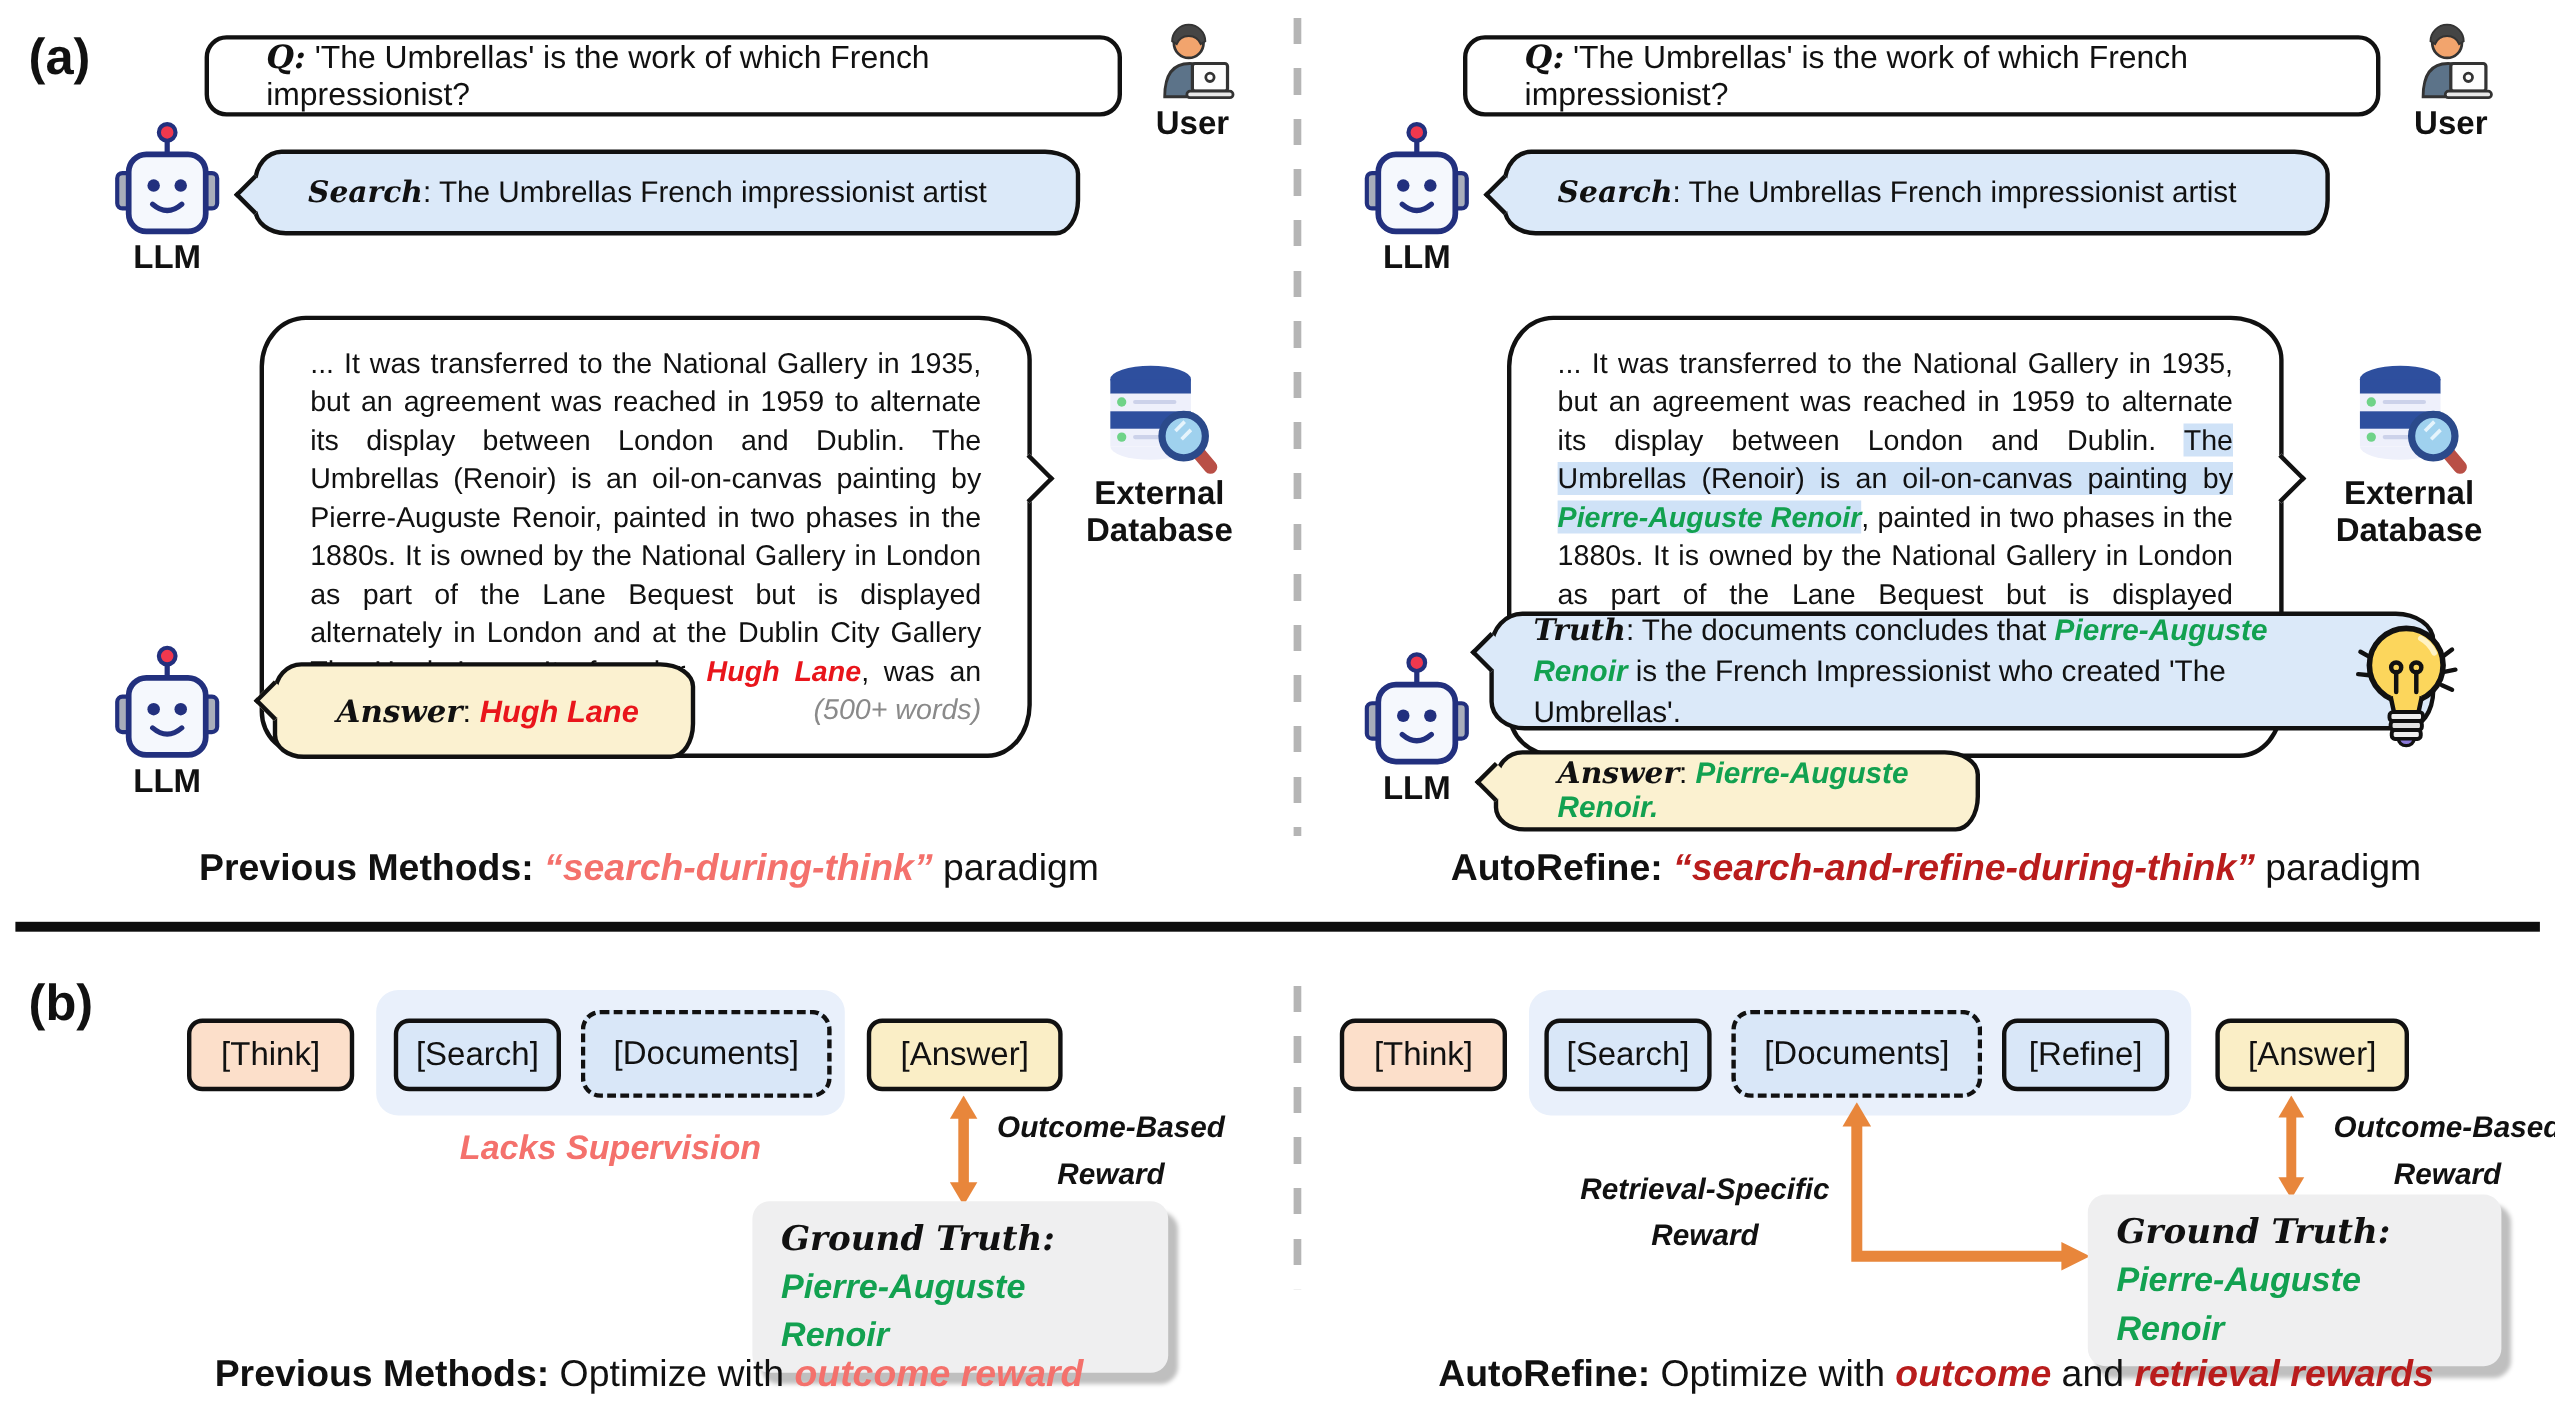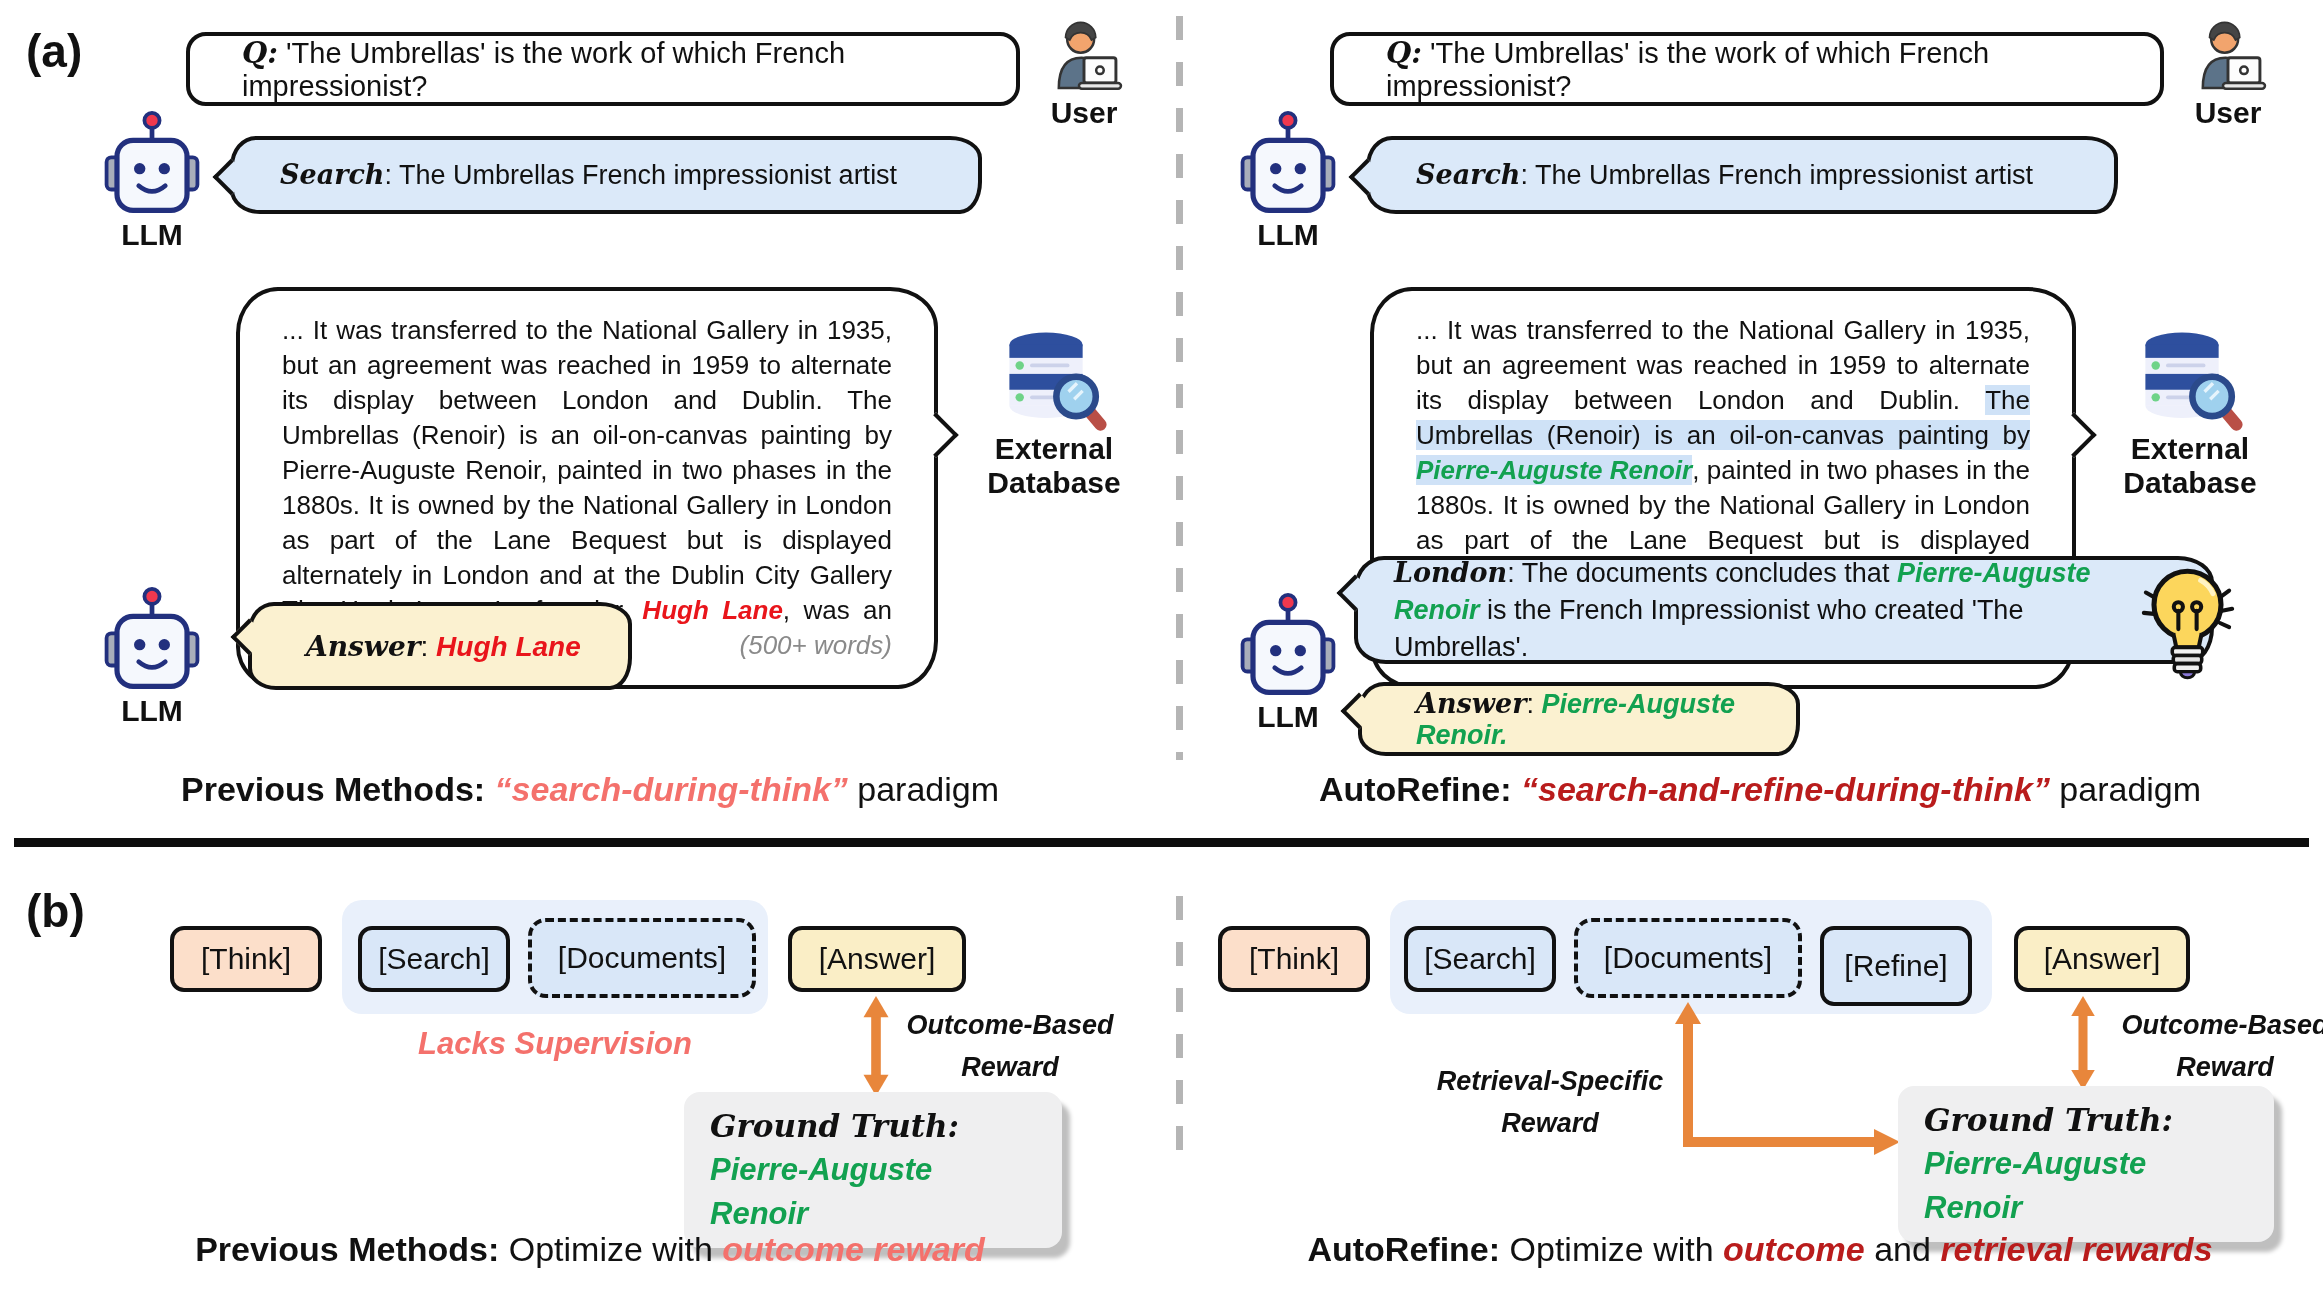--- a/index.html
+++ b/index.html
@@ -203,21 +203,21 @@
     <rect x="84" y="50" width="14" height="34" rx="5" fill="#a9aeba" stroke="#22307e" stroke-width="4"></rect>
     <rect x="13" y="32" width="74" height="74" rx="17" fill="#f5f8fd" stroke="#22307e" stroke-width="5.5"></rect>
     <circle cx="37" cy="62" r="6" fill="#22307e"></circle>
       <circle cx="63" cy="62" r="6" fill="#22307e"></circle>
     <path d="M36 80 Q50 92 64 80" fill="none" stroke="#22307e" stroke-width="5" stroke-linecap="round"></path>
   </svg>
   <div class="abs icon-label" style="left:1240px;top:700px;width:96px;">LLM</div>
 
   <div class="bubble refine-bubble" style="left:1354px;top:556px;width:860px;height:108px;">
     <span class="tail-l" style="top:20px;background:#dbe9f9;"></span>
-    <span><span class="prefix">London</span><span>: The documents concludes that </span><span class="green-strong">Pierre-Auguste Renoir</span><span> is the French Impressionist who created 'The Umbrellas'.</span></span>
+    <span><span class="prefix">Truth</span><span>: The documents concludes that </span><span class="green-strong">Pierre-Auguste Renoir</span><span> is the French Impressionist who created 'The Umbrellas'.</span></span>
   </div>
 
   <svg class="abs" style="left:2138px;top:556px;" width="100" height="132" viewBox="0 0 95 130">
     <g stroke="#111" stroke-width="4" stroke-linecap="round">
       <line x1="6" y1="36" x2="15" y2="41"></line>
         <line x1="4" y1="56" x2="14" y2="57"></line>
       <line x1="88" y1="34" x2="80" y2="40"></line>
         <line x1="91" y1="52" x2="81" y2="54"></line>
         <line x1="88" y1="70" x2="79" y2="66"></line>
     </g>
@@ -283,21 +283,21 @@
   <div class="cluster" style="left:1390px;top:900px;width:602px;height:114px;"></div>
   <div class="token tok-peach" style="left:1218px;top:926px;width:152px;height:66px;">
       <span>[Think]</span>
     </div>
   <div class="token tok-blue" style="left:1404px;top:926px;width:152px;height:66px;">
       <span>[Search]</span>
     </div>
   <div class="token tok-blue tok-dashed" style="left:1574px;top:918px;width:228px;height:80px;">
       <span>[Documents]</span>
     </div>
-  <div class="token tok-blue" style="left:1820px;top:926px;width:152px;height:80px;">
+  <div class="token tok-blue" style="left:1820px;top:926px;width:152px;height:66px;">
       <span>[Refine]</span>
     </div>
   <div class="token tok-yellow" style="left:2014px;top:926px;width:176px;height:66px;">
       <span>[Answer]</span>
     </div>
 
   <svg class="abs" style="left:1660px;top:1002px;" width="240" height="160" viewBox="0 0 240 160">
     <polyline points="28,16 28,140 216,140" fill="none" stroke="#e8863b" stroke-width="10"></polyline>
     <polygon points="28,0 15,22 41,22" fill="#e8863b"></polygon>
     <polygon points="240,140 214,127 214,153" fill="#e8863b"></polygon>

